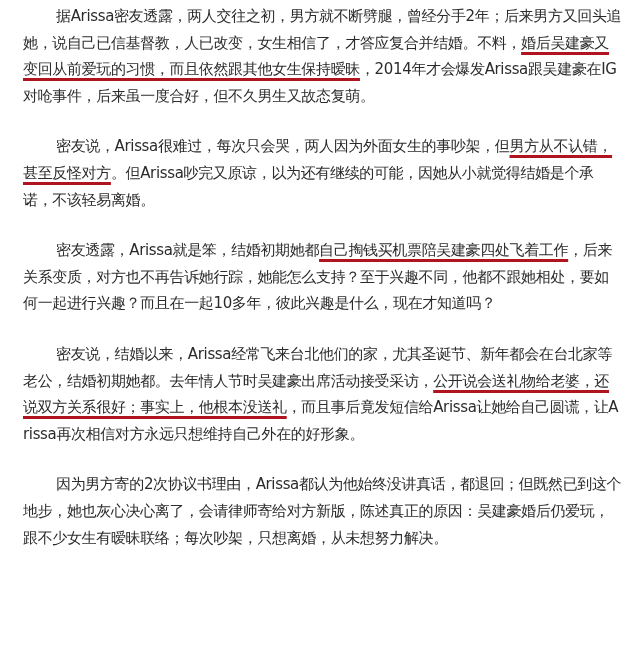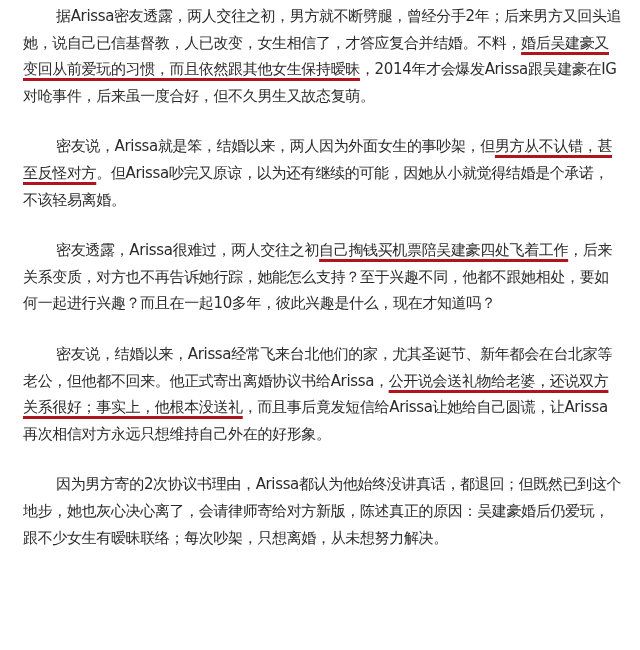--- a/index.html
+++ b/index.html
@@ -24,17 +24,17 @@
       text-decoration-color: #b0141e;
       text-decoration-thickness: 3px;
       text-underline-offset: 4px;
     }
   </style>
 </head>
 <body>
 
 <div class="article">
   <p class="para"><span>据Arissa密友透露，两人交往之初，男方就不断劈腿，曾经分手2年；后来男方又回头追她，说自己已信基督教，人已改变，女生相信了，才答应复合并结婚。不料，</span><span class="hl">婚后吴建豪又变回从前爱玩的习惯，而且依然跟其他女生保持暧昧</span><span>，2014年才会爆发Arissa跟吴建豪在IG对呛事件，后来虽一度合好，但不久男生又故态复萌。</span></p>
-  <p class="para"><span>密友说，Arissa就是笨，结婚以来，两人因为外面女生的事吵架，但</span><span class="hl">男方从不认错，甚至反怪对方</span><span>。但Arissa吵完又原谅，以为还有继续的可能，因她从小就觉得结婚是个承诺，不该轻易离婚。</span></p>
-  <p class="para"><span>密友透露，Arissa很难过，两人交往之初</span><span class="hl">自己掏钱买机票陪吴建豪四处飞着工作</span><span>，后来关系变质，对方也不再告诉她行踪，她能怎么支持？至于兴趣不同，他都不跟她相处，要如何一起进行兴趣？而且在一起10多年，彼此兴趣是什么，现在才知道吗？</span></p>
-  <p class="para"><span>密友说，结婚以来，Arissa经常飞来台北他们的家，尤其圣诞节、新年都会在台北家等老公，但他都不回来。他正式寄出离婚协议书给Arissa，</span><span class="hl">公开说会送礼物给老婆，还说双方关系很好；事实上，他根本没送礼</span><span>，而且事后竟发短信给Arissa让她给自己圆谎，让Arissa再次相信对方永远只想维持自己外在的好形象。</span></p>
+  <p class="para"><span>密友说，Arissa很难过，每次只会哭，两人因为外面女生的事吵架，但</span><span class="hl">男方从不认错，甚至反怪对方</span><span>。但Arissa吵完又原谅，以为还有继续的可能，因她从小就觉得结婚是个承诺，不该轻易离婚。</span></p>
+  <p class="para"><span>密友透露，Arissa就是笨，结婚初期她都</span><span class="hl">自己掏钱买机票陪吴建豪四处飞着工作</span><span>，后来关系变质，对方也不再告诉她行踪，她能怎么支持？至于兴趣不同，他都不跟她相处，要如何一起进行兴趣？而且在一起10多年，彼此兴趣是什么，现在才知道吗？</span></p>
+  <p class="para"><span>密友说，结婚以来，Arissa经常飞来台北他们的家，尤其圣诞节、新年都会在台北家等老公，结婚初期她都。去年情人节时吴建豪出席活动接受采访，</span><span class="hl">公开说会送礼物给老婆，还说双方关系很好；事实上，他根本没送礼</span><span>，而且事后竟发短信给Arissa让她给自己圆谎，让Arissa再次相信对方永远只想维持自己外在的好形象。</span></p>
   <p class="para"><span>因为男方寄的2次协议书理由，Arissa都认为他始终没讲真话，都退回；但既然已到这个地步，她也灰心决心离了，会请律师寄给对方新版，陈述真正的原因：吴建豪婚后仍爱玩，跟不少女生有暧昧联络；每次吵架，只想离婚，从未想努力解决。</span></p>
 </div>
 
 </body></html>

